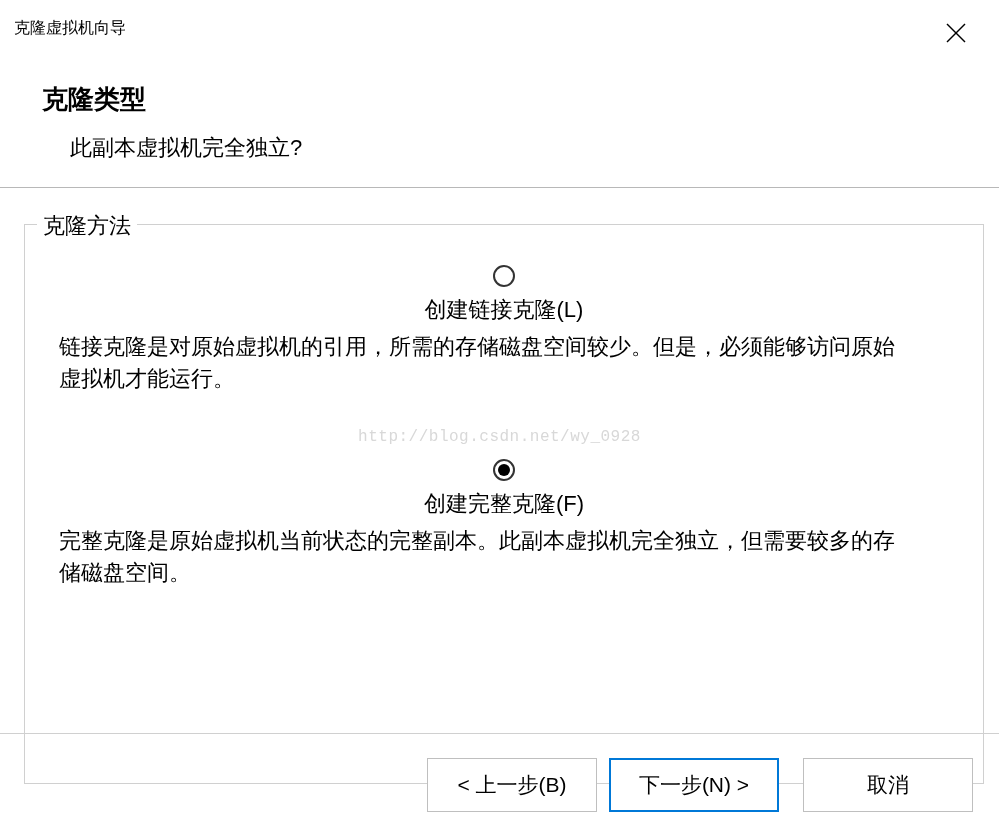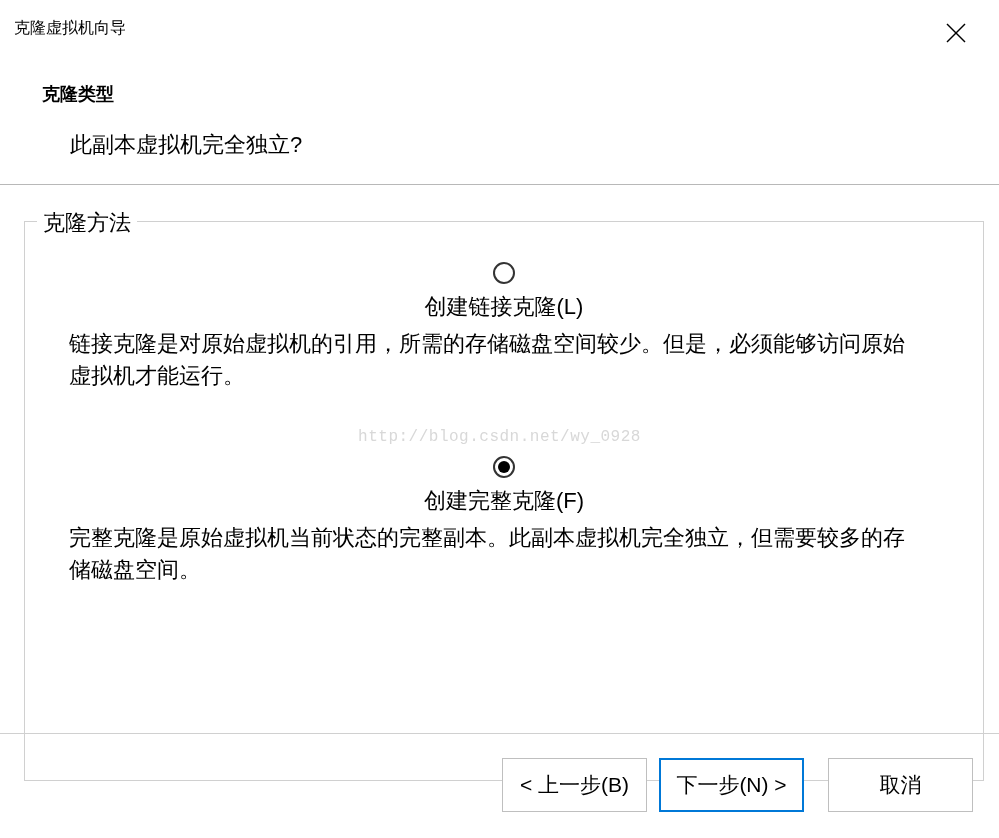--- a/index.html
+++ b/index.html
@@ -31,24 +31,24 @@
       line-height: 1;
       color: #000;
       cursor: pointer;
       padding: 4px 8px;
       font-weight: 300;
     }
     .header-section {
       padding: 20px 0 24px 42px;
     }
     .header-title {
-      font-size: 18px;
+      font-size: 26px;
       font-weight: 700;
       color: #000;
-      margin-bottom: 24px;
+      margin-bottom: 16px;
     }
     .header-subtitle {
       font-size: 22px;
       color: #000;
       font-weight: 400;
       margin-left: 28px;
     }
     .divider {
       border: none;
       border-top: 1px solid #b8b8b8;
@@ -101,21 +101,21 @@
       border-radius: 50%;
     }
     .radio-label {
       font-size: 22px;
       color: #000;
     }
     .radio-desc {
       font-size: 22px;
       color: #000;
       line-height: 1.45;
-      margin-left: 26px;
+      margin-left: 16px;
       max-width: 840px;
     }
     .watermark {
       position: absolute;
       left: 50%;
       top: 428px;
       transform: translateX(-50%);
       color: #d8d8d8;
       font-size: 16px;
       font-family: "Courier New", monospace;
@@ -129,21 +129,21 @@
       right: 0;
       border-top: 1px solid #d0d0d0;
       padding: 24px 26px 0 0;
       display: flex;
       justify-content: flex-end;
       gap: 0;
     }
     .btn {
       font-size: 21px;
       padding: 12px 0;
-      width: 145px;
+      width: 170px;
       text-align: center;
       background: #fff;
       border: 1px solid #bfbfbf;
       cursor: pointer;
       color: #000;
     }
     .btn + .btn {
       margin-left: 12px;
     }
     .btn.primary {

